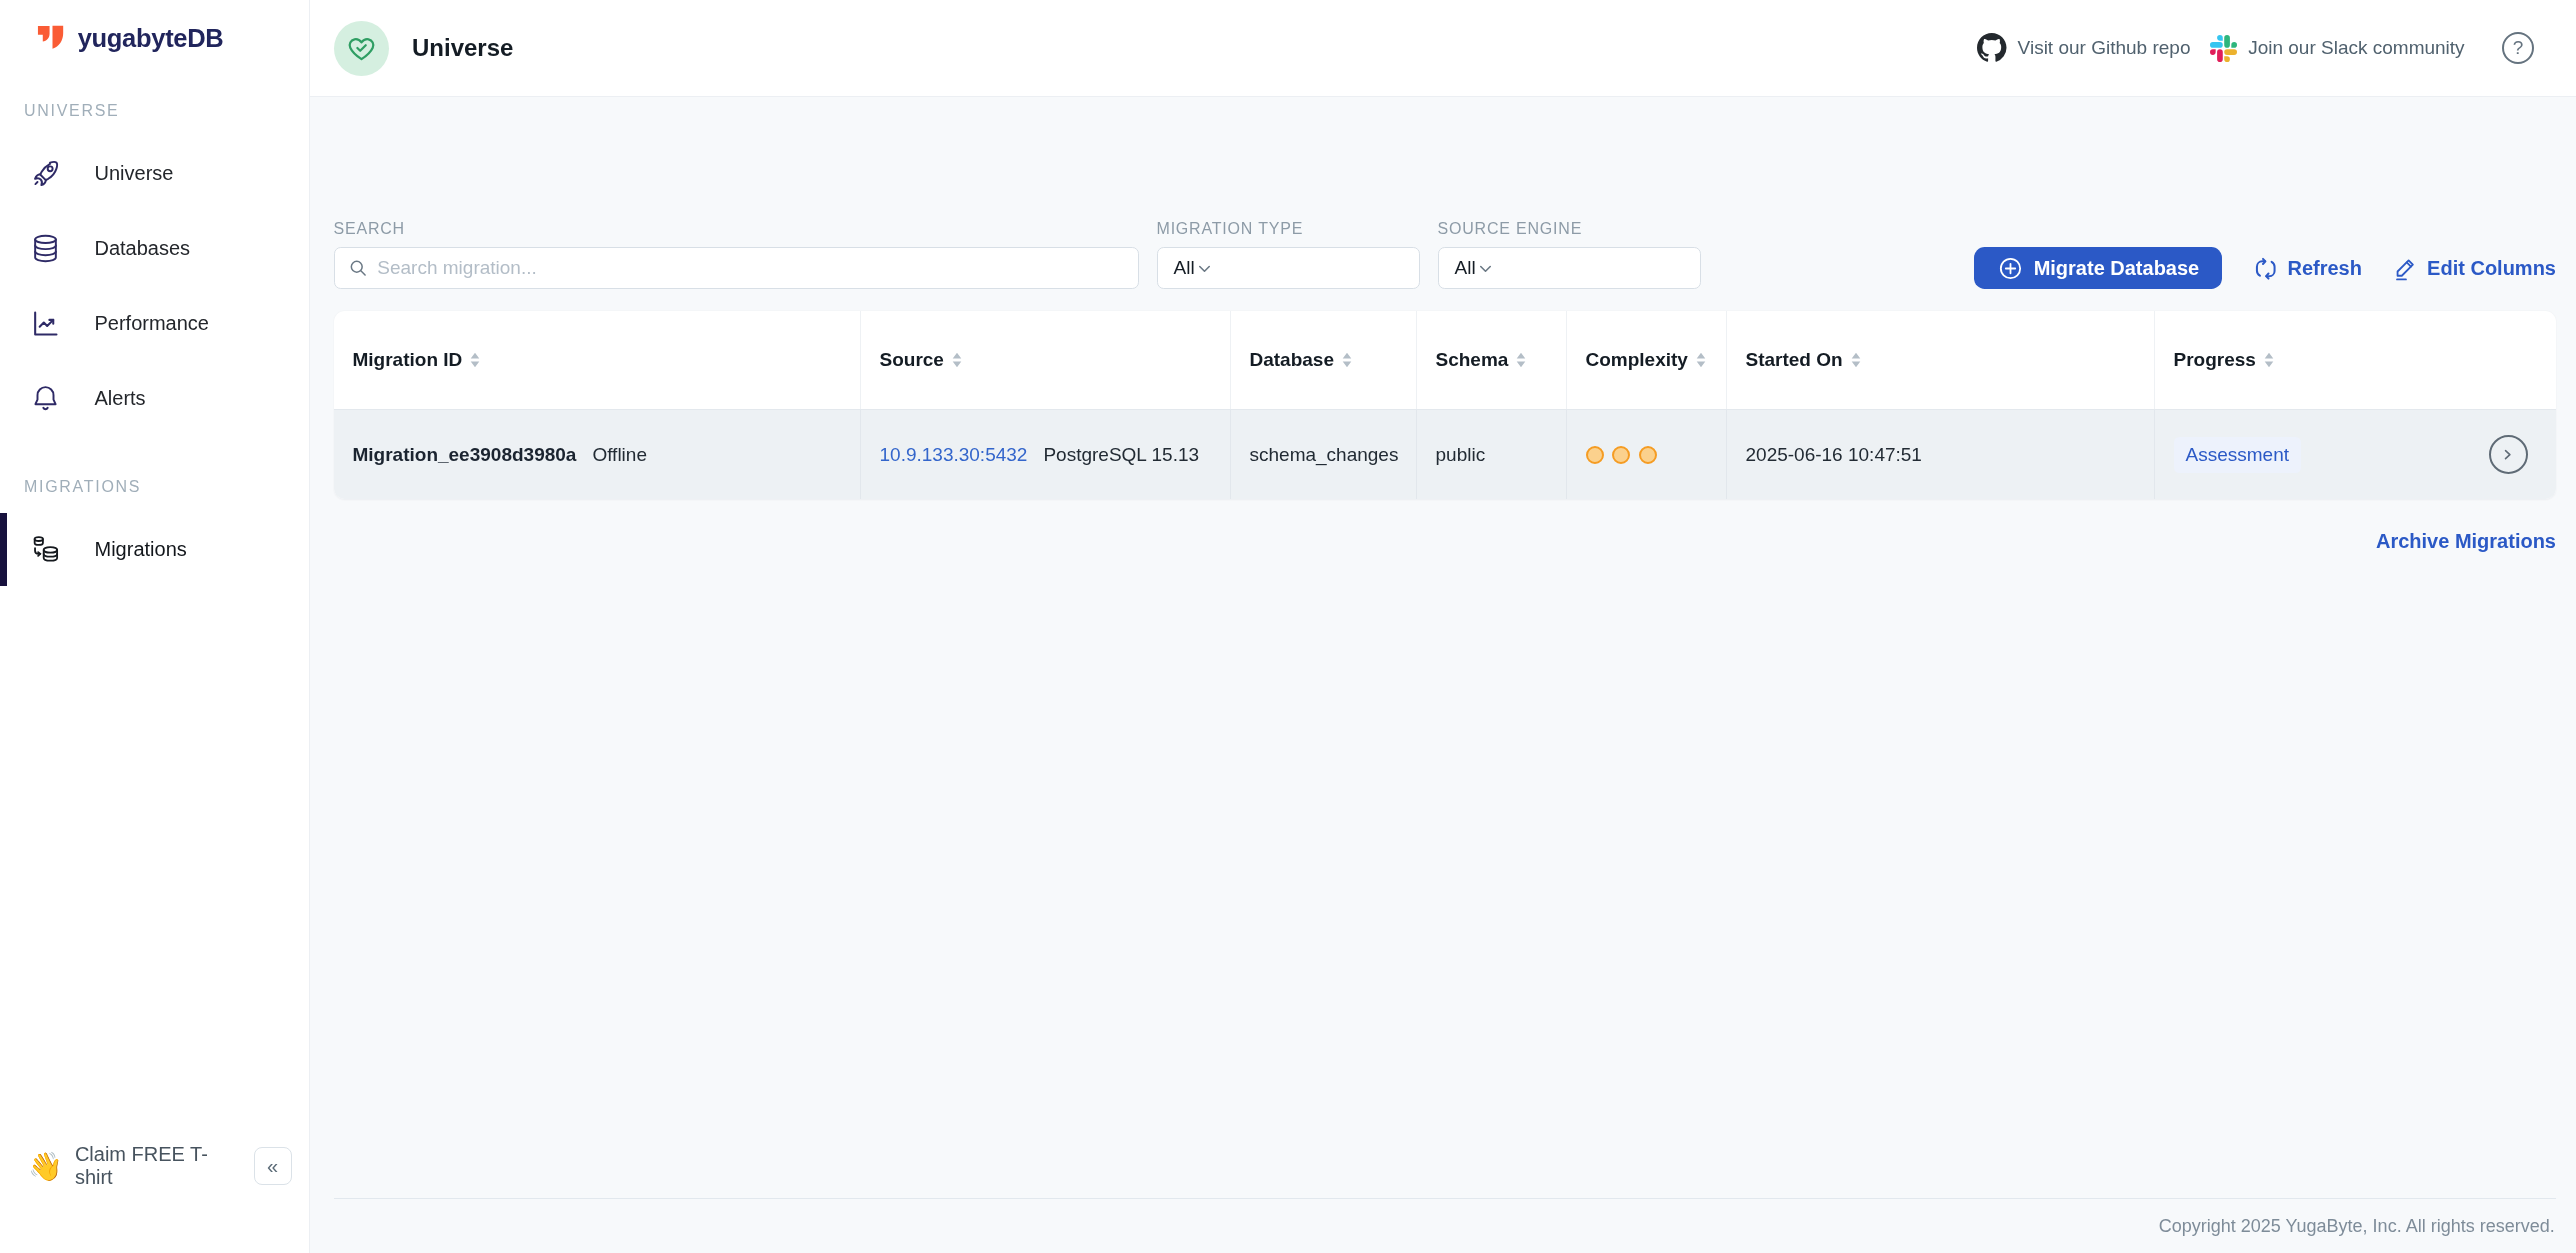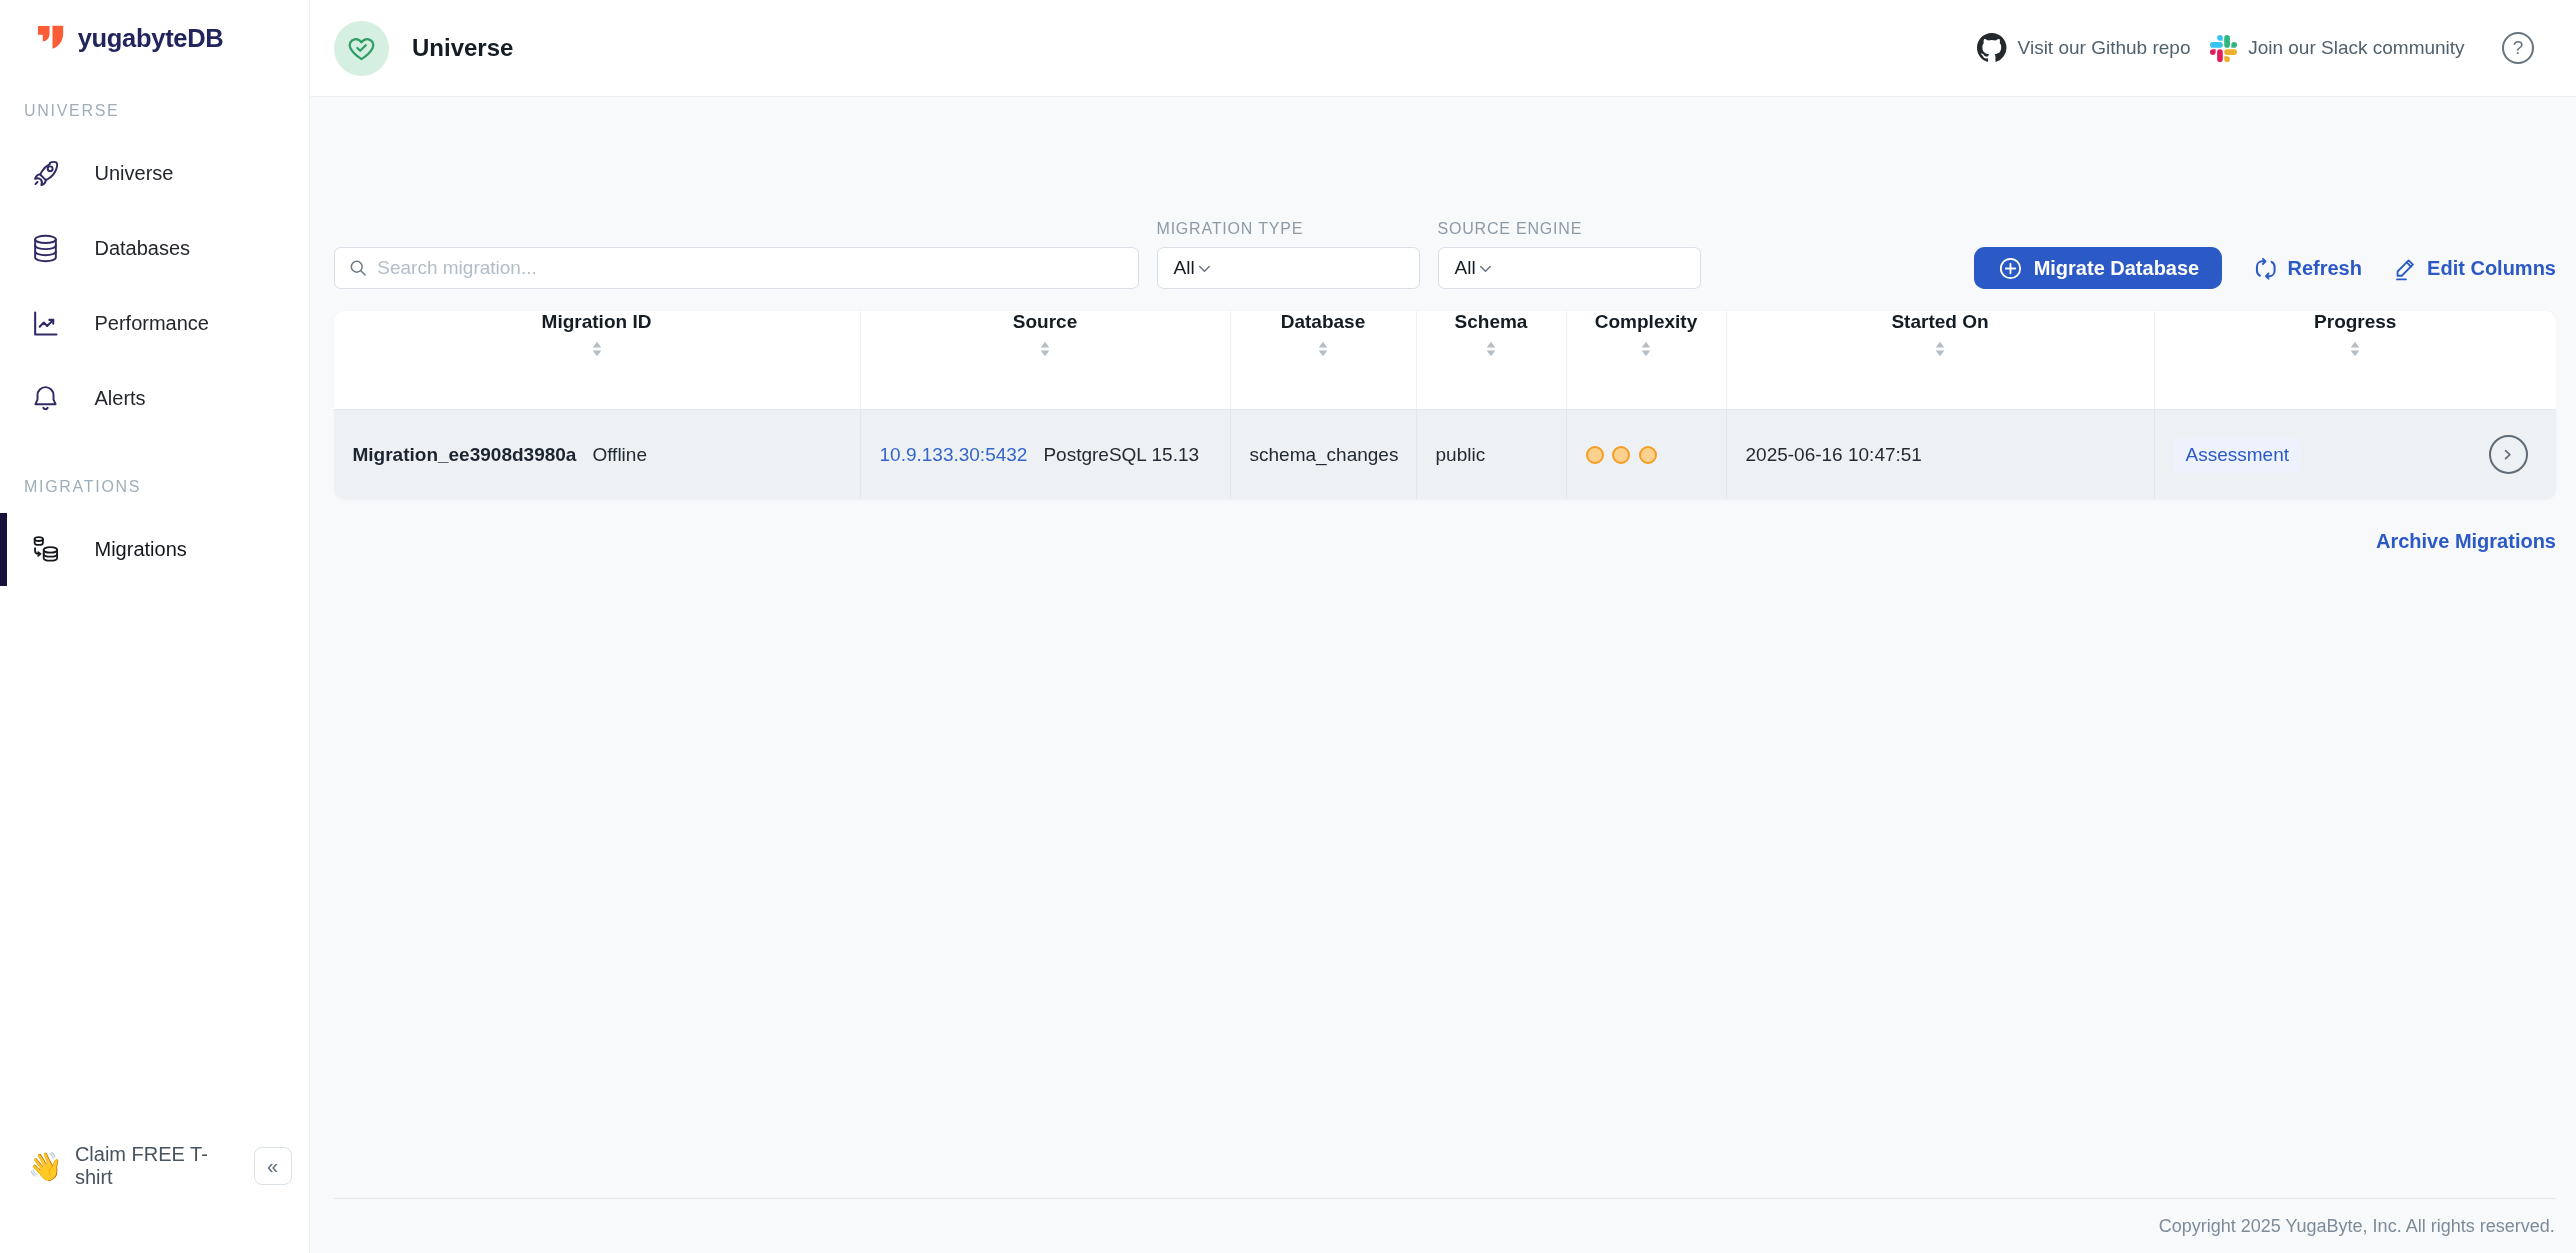--- a/index.html
+++ b/index.html
@@ -125,21 +125,21 @@
     margin-top: 22px; background: #fff; border-radius: 10.7px;
     box-shadow: 0 0.7px 2px rgba(30,40,60,0.05);
     overflow: hidden;
   }
   .trow { display: grid; grid-template-columns: 526px 370px 186px 150px 160px 428px auto; }
   .thead { height: 99px; border-bottom: 1.3px solid #e3e8ed; }
   .data-row { height: 89px; background: #edf1f4; cursor: pointer; }
   .cell { display: flex; align-items: center; padding: 0 19px; min-width: 0; }
   .thead .cell + .cell { border-left: 1.3px solid #eef1f4; }
   .data-row .cell + .cell { border-left: 1.3px solid #e2e7ec; }
-  .th { gap: 8px; font-size: 19px; font-weight: 700; color: #141c24; flex-direction: column; }
+  .th { gap: 8px; font-size: 19px; font-weight: 700; color: #141c24; }
   .td { font-size: 19px; color: #222b34; }
   .cell-stack { display: flex; flex-direction: row; gap: 16px; justify-content: center; }
   .line-strong { font-weight: 700; color: #1b2430; }
   .line-link { color: #3365cb; cursor: pointer; }
   .dots { display: flex; gap: 8.7px; }
   .dot {
     width: 18px; height: 18px; border-radius: 50%;
     background: #fbd18d; border: 2px solid #f59c23;
   }
   .cell-progress { display: flex; align-items: center; width: 100%; }
@@ -281,20 +281,21 @@
         <span>Join our Slack community</span>
       </span>
       <span class="help-btn">?</span>
     </div>
   </header>
 
   <div class="content">
 
     <div class="toolbar">
       <div class="field">
+        <span class="field-label">SEARCH</span>
         <div class="text-input">
           <svg width="20" height="20" viewBox="0 0 24 24" fill="none" stroke="#6a7884" stroke-width="1.8" stroke-linecap="round">
             <circle cx="10.5" cy="10.5" r="6.5"></circle>
               <path d="M15.4 15.4L20.5 20.5"></path>
           </svg>
           <input type="text" placeholder="Search migration..." style="">
         </div>
       </div>
       <div class="field">
         <span class="field-label">MIGRATION TYPE</span>

